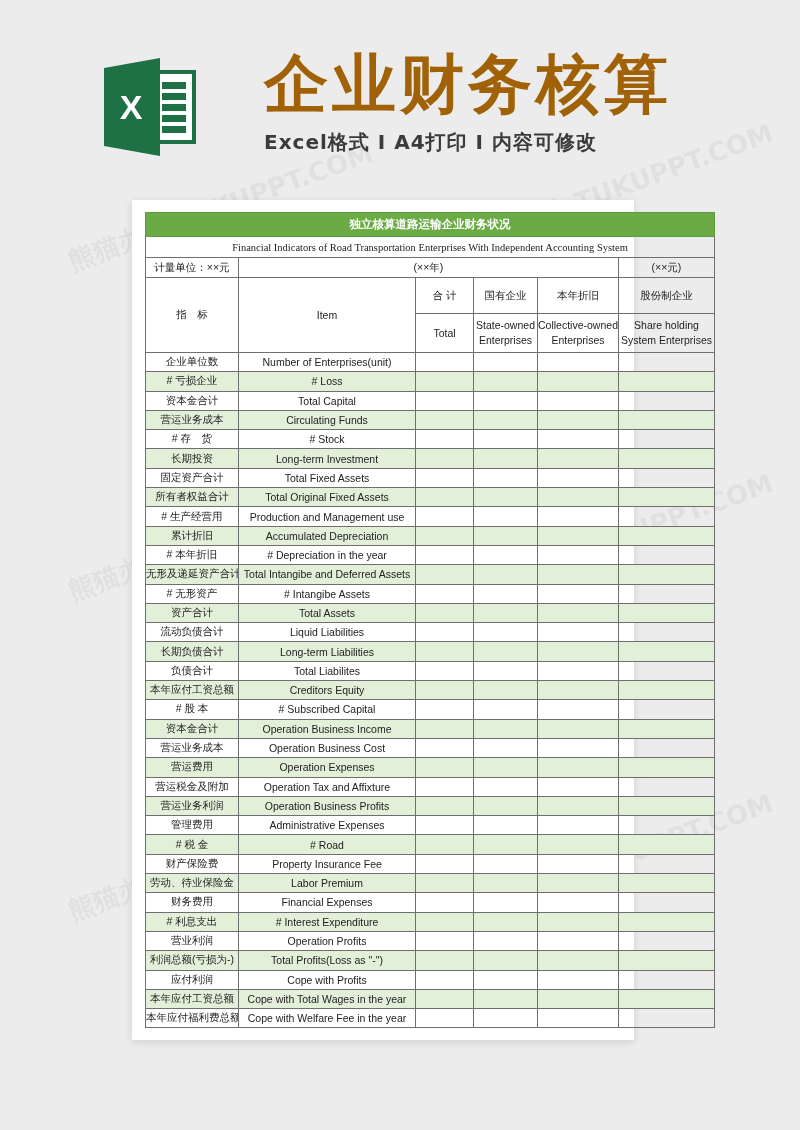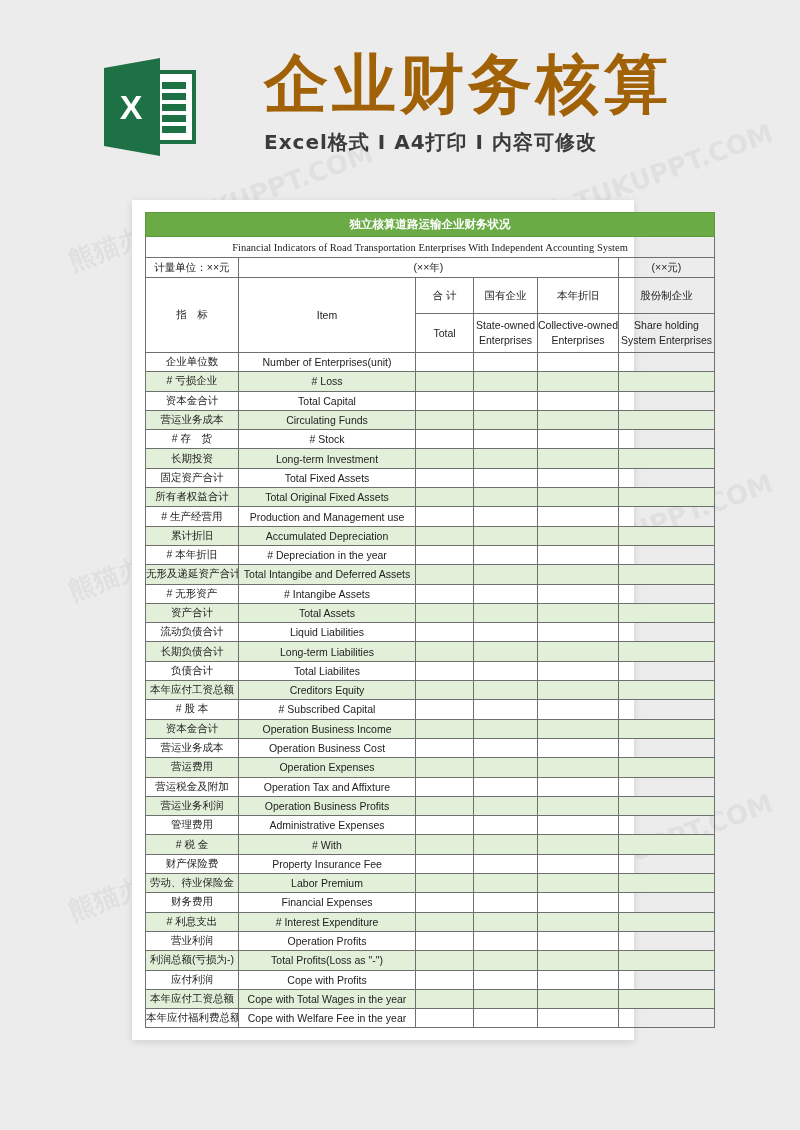--- a/index.html
+++ b/index.html
@@ -307,21 +307,21 @@
         <tr class="data">
           <td>管理费用</td>
           <td>Administrative Expenses</td>
           <td></td>
           <td></td>
           <td></td>
           <td></td>
         </tr>
         <tr class="data alt">
           <td># 税 金</td>
-          <td># With</td>
+          <td># Road</td>
           <td></td>
           <td></td>
           <td></td>
           <td></td>
         </tr>
         <tr class="data">
           <td>财产保险费</td>
           <td>Property Insurance Fee</td>
           <td></td>
           <td></td>

